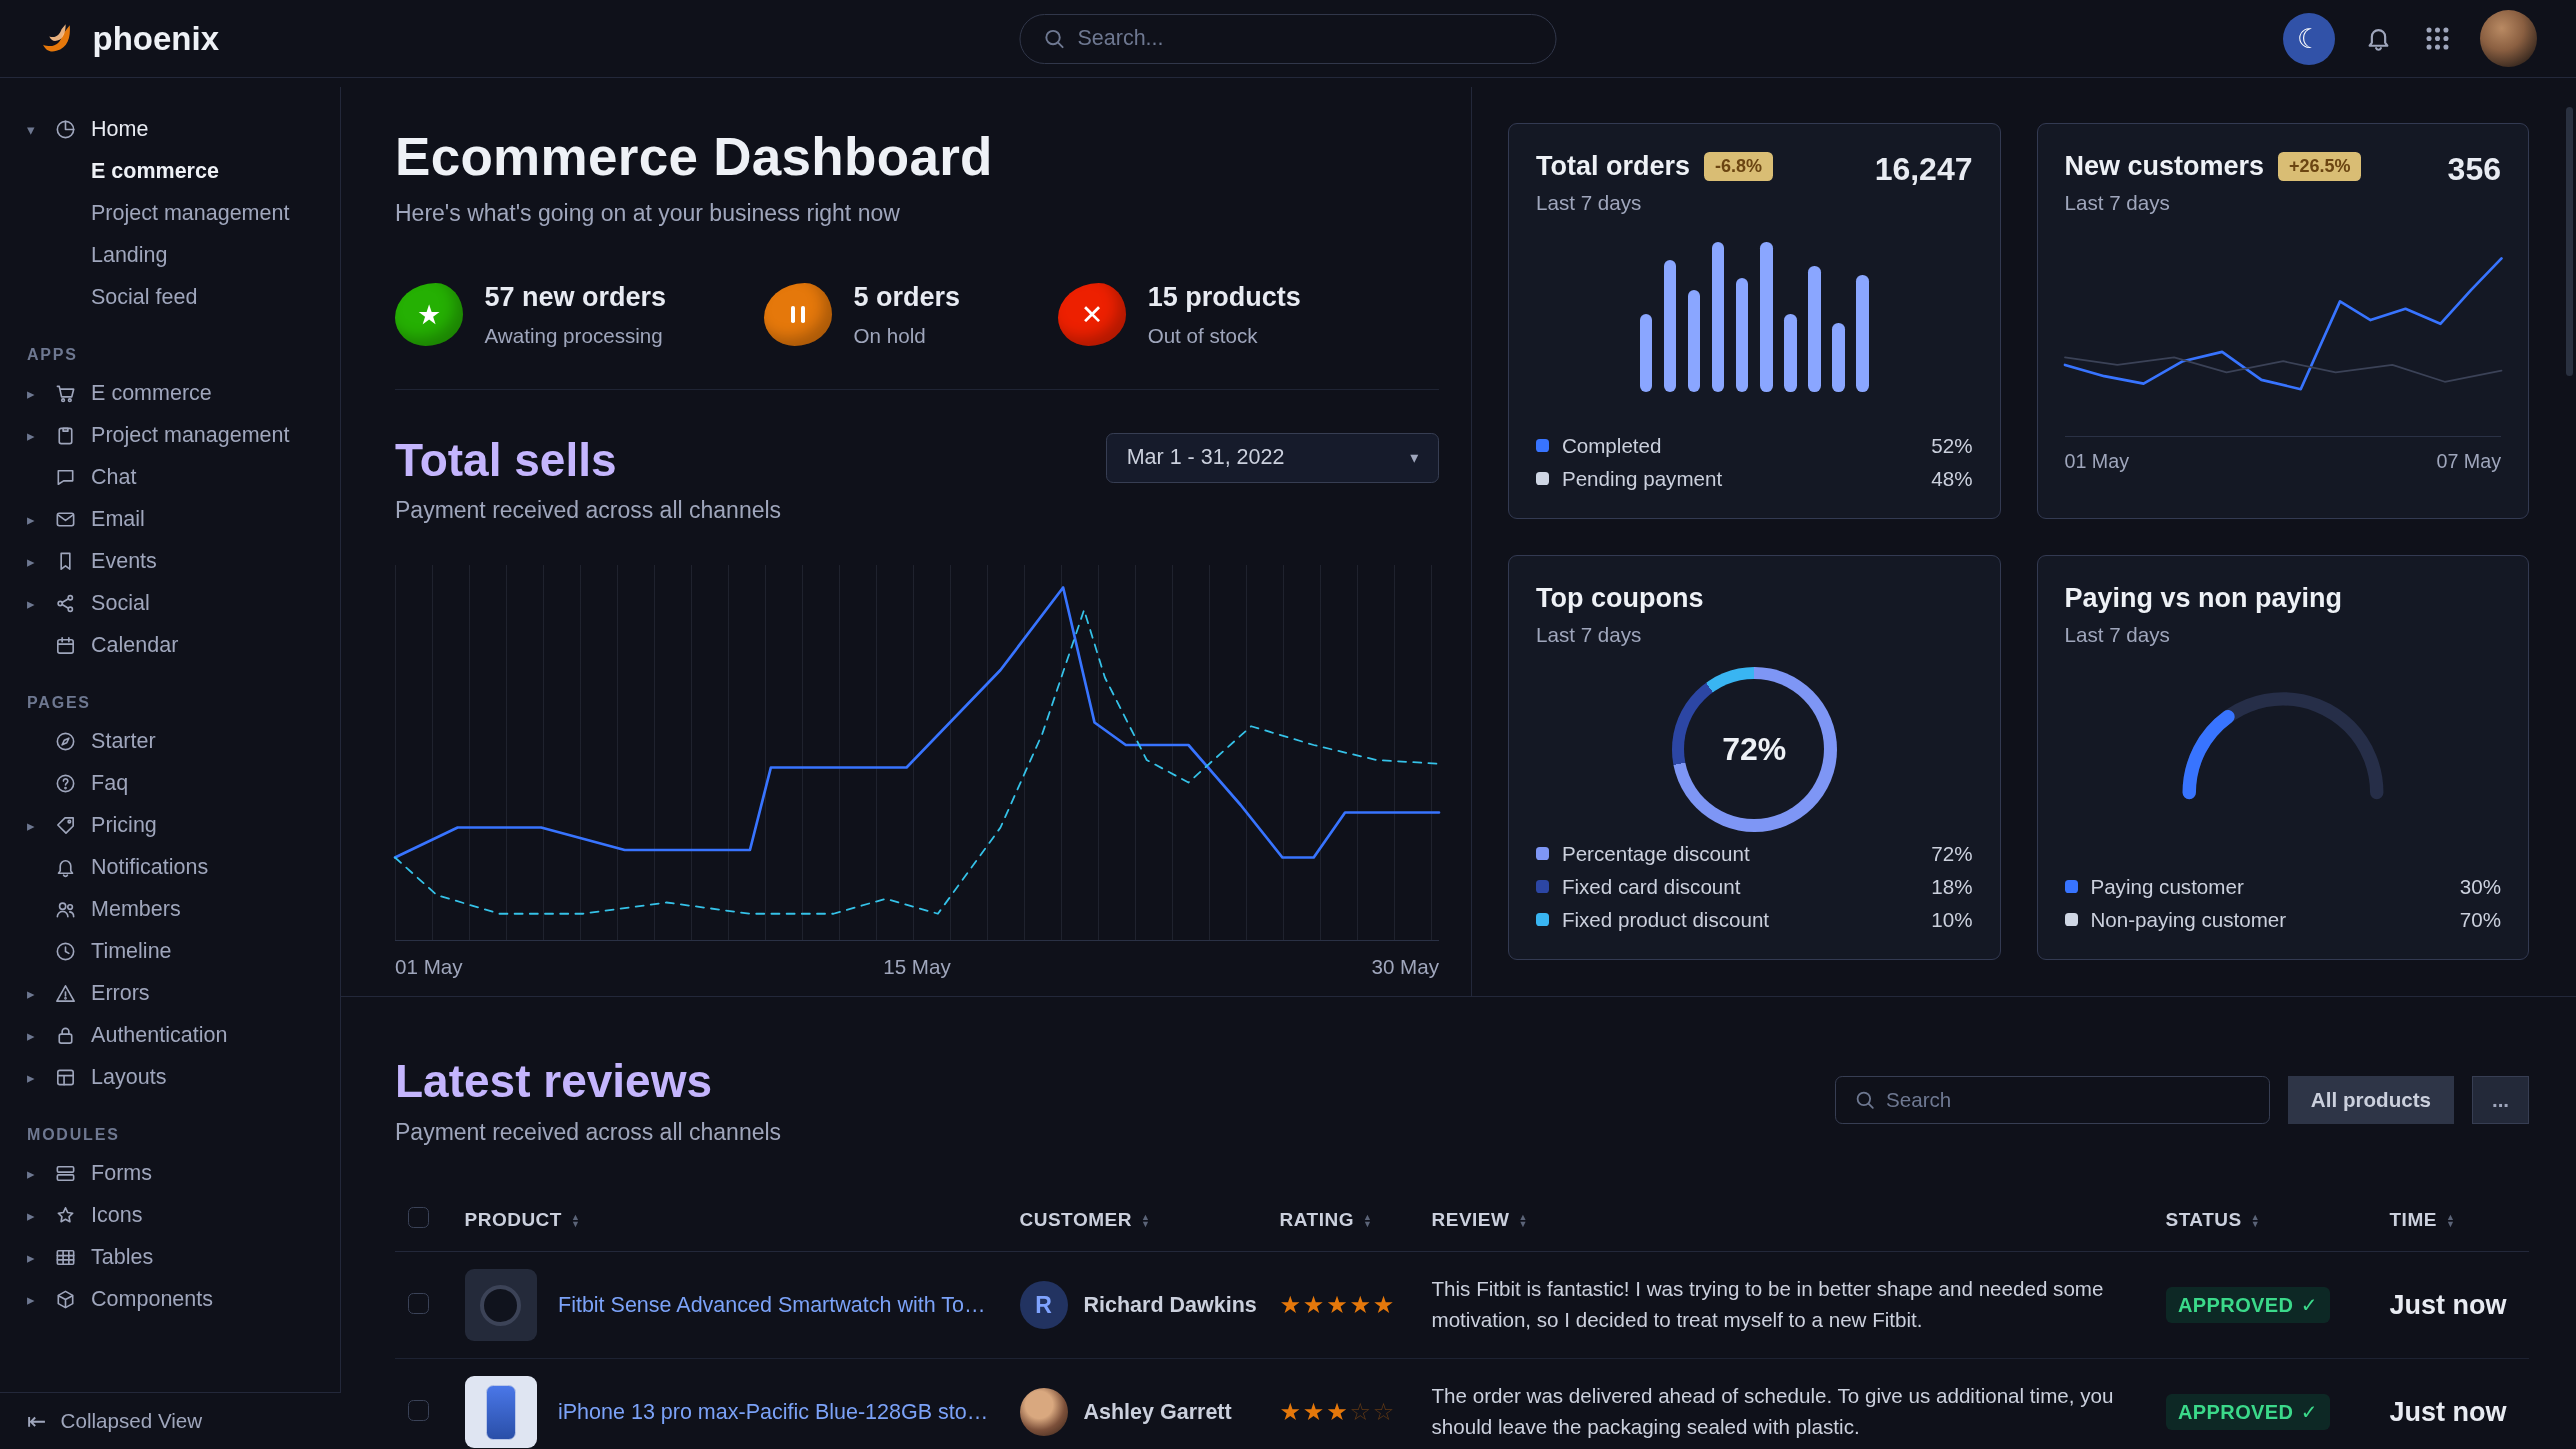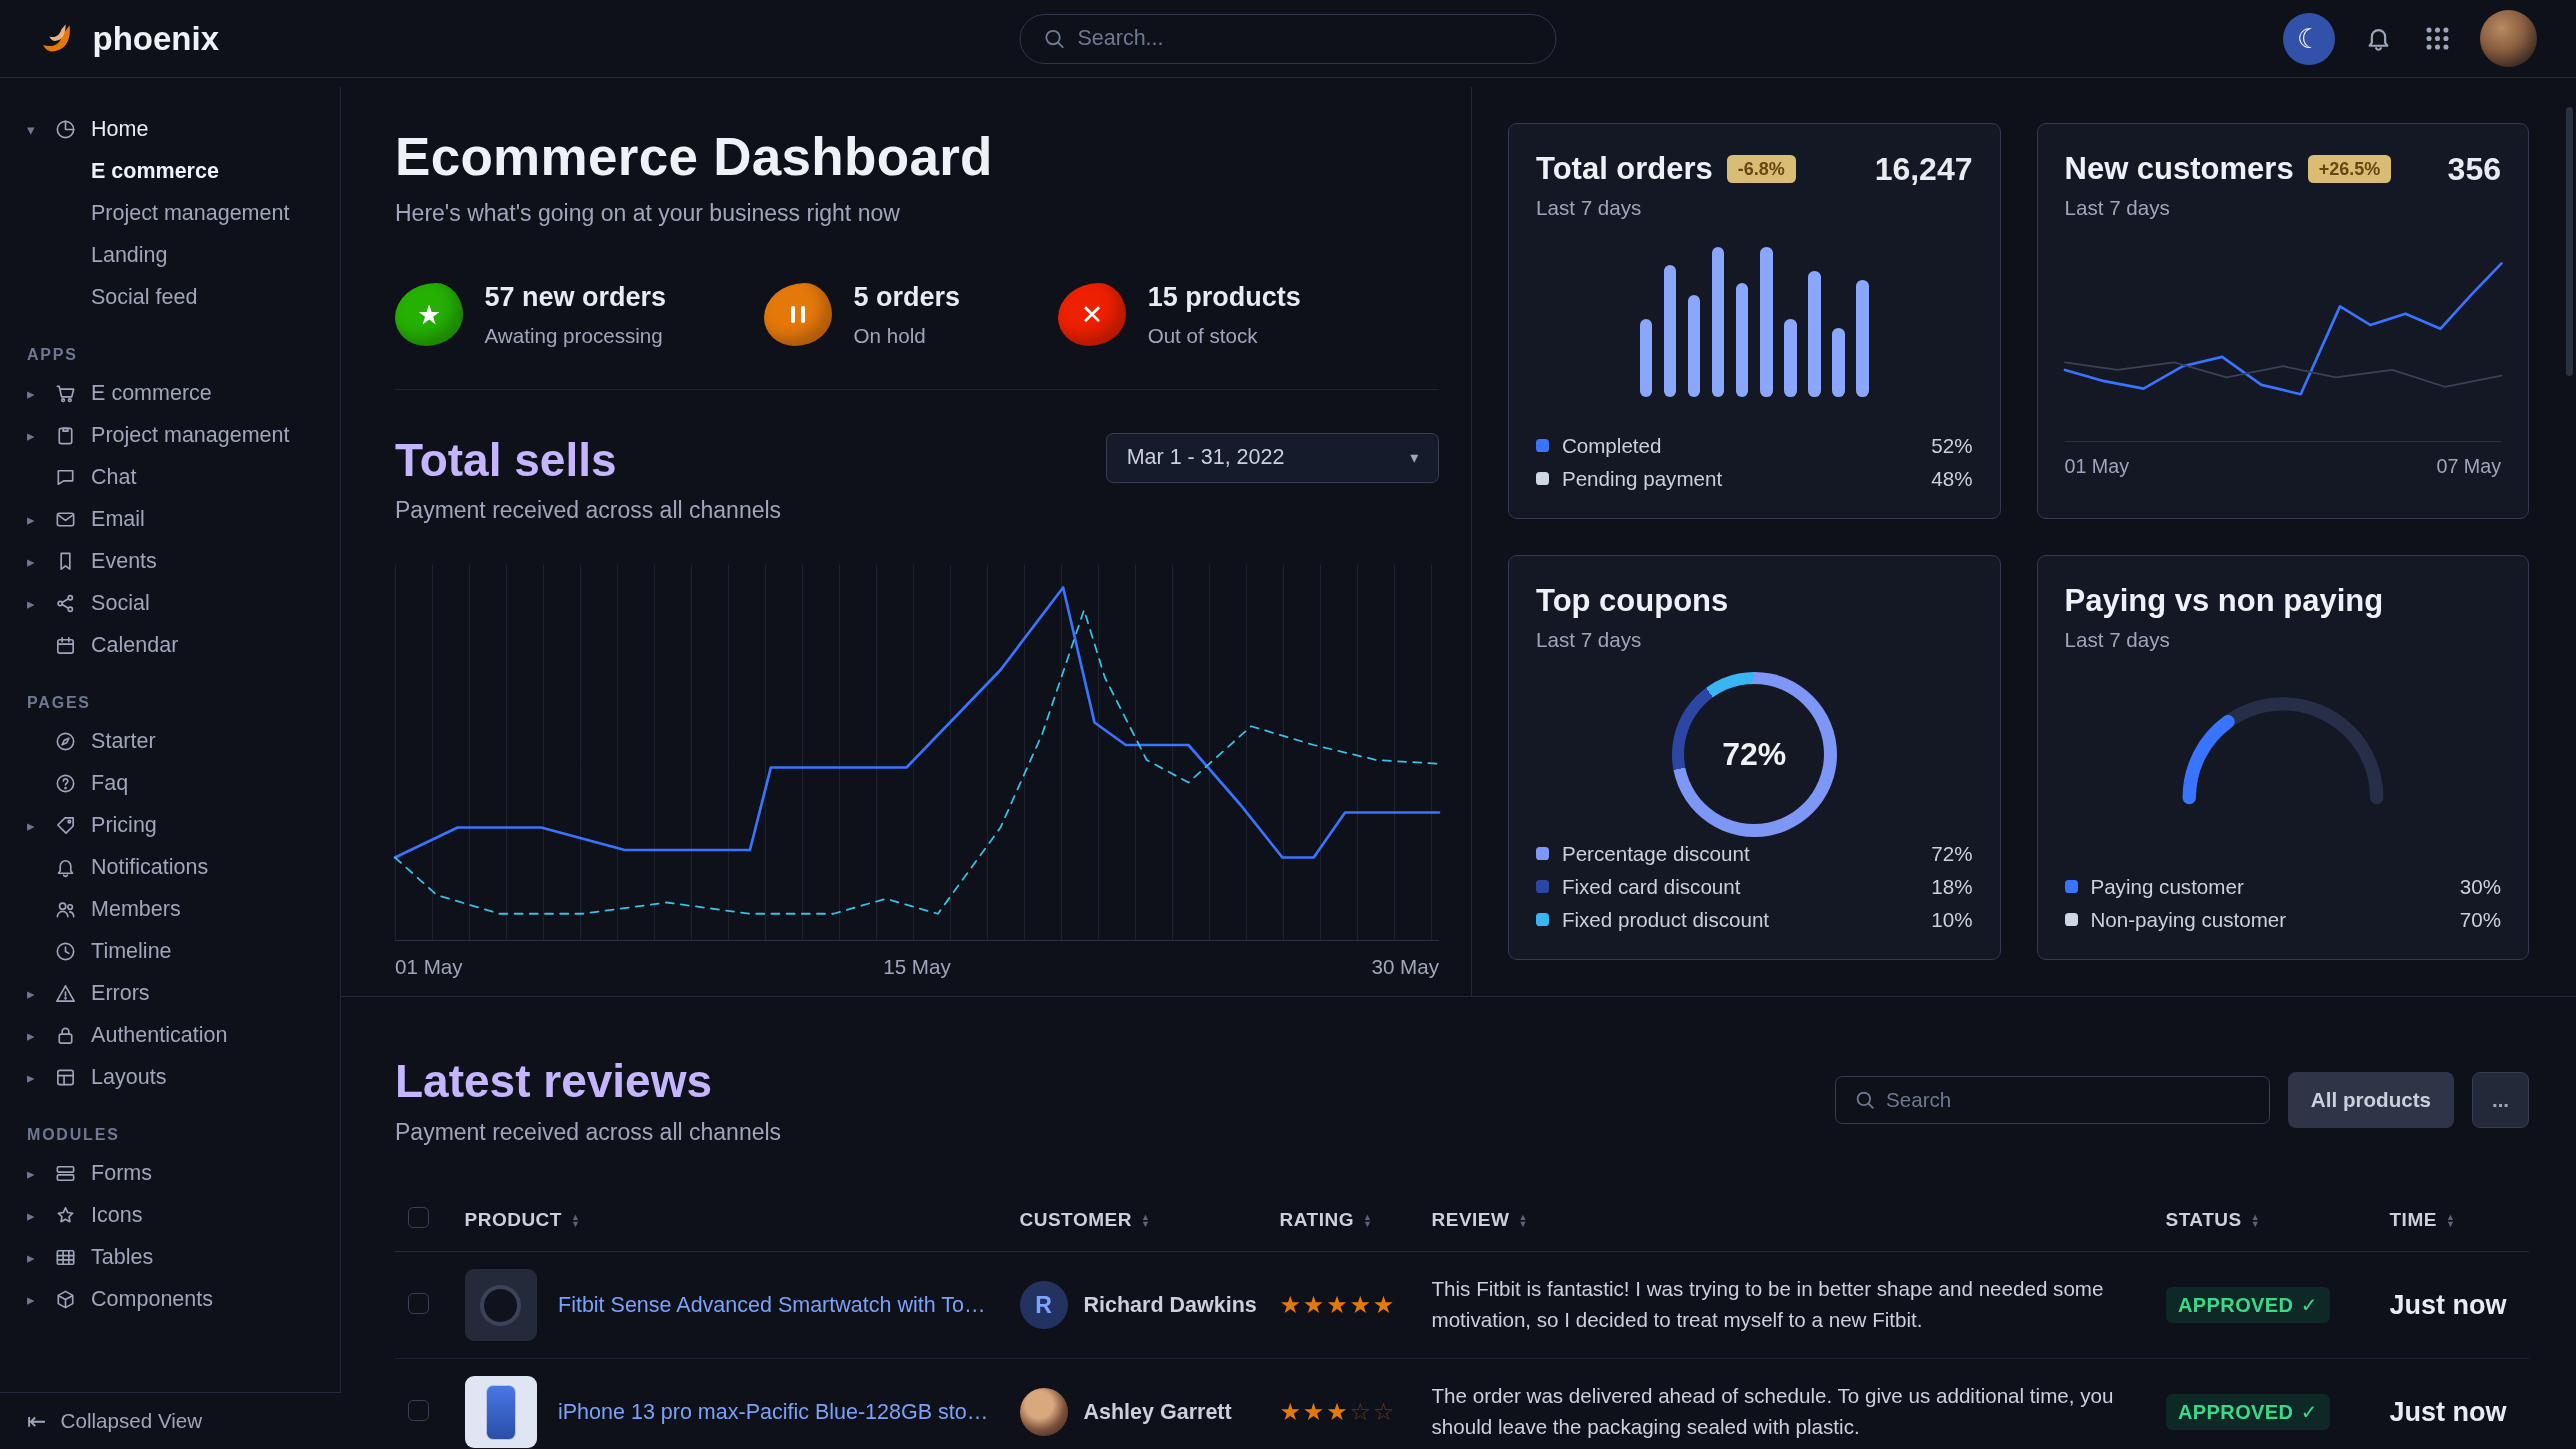--- a/index.html
+++ b/index.html
@@ -76,21 +76,21 @@
     background-image:repeating-linear-gradient(90deg,rgba(148,160,190,.12) 0 0.9px,transparent 0.9px 37px)}
   .main-chart svg,.nc-chart svg{position:absolute;inset:0;width:100%;height:100%;overflow:visible}
   .x-labels{display:flex;justify-content:space-between;font-size:20.6px;color:#9fa6bc;margin-top:14.3px}
 
   .right-col{flex:1;padding:36px 47px 0 36px;display:grid;grid-template-columns:1fr 1fr;
     grid-template-rows:396px 405px;gap:36px}
   .card{background:#141824;border:0.9px solid #333a52;border-radius:9px;padding:27px 27px 23px;
     display:flex;flex-direction:column}
   .card-head{display:flex;align-items:flex-start;justify-content:space-between}
   .card-title-row{display:flex;align-items:center;gap:14.3px}
-  .card-title{font-size:31px;font-weight:700;color:#eef1f6}
+  .card-title{font-size:27px;font-weight:700;color:#eef1f6}
   .badge{font-size:18px;font-weight:700;padding:3.6px 10.7px;border-radius:5.4px;background:#d9bd74;color:#6b4512}
   .card-period{font-size:20.6px;color:#9fa6bc;margin-top:9px}
   .card-value{font-size:32px;font-weight:700;color:#e8ebf2}
 
   .bars{display:flex;align-items:flex-end;gap:11.6px;height:150px;margin:27px auto 0}
   .bar{width:12.5px;border-radius:6.3px;background:#8aa6ff}
 
   .legend{margin-top:auto}
   .lg-row{display:flex;align-items:center;height:33px;font-size:20.6px;color:#cbd0dd}
   .lg-sq{width:13.4px;height:13.4px;border-radius:3.6px;margin-right:12.5px;flex:none}
@@ -106,21 +106,21 @@
 
   
   .reviews{border-top:0.9px solid #23283a;padding:57px 47px 0 54px;height:453px;overflow:hidden}
   .rev-head{display:flex;justify-content:space-between;align-items:center}
   .rev-controls{display:flex;gap:18px;align-items:center}
   .rev-search{display:flex;align-items:center;gap:10.7px;width:435px;height:48px;border:0.9px solid #373e53;
     border-radius:7.2px;padding:0 18px;color:#6e7891;background:transparent}
   .rev-search svg{width:21.5px;height:21.5px;flex:none}
   .rev-search input{background:transparent;border:0;outline:0;color:#cbd0dd;font-size:20.6px;width:100%}
   .rev-search input::placeholder{color:#6e7891}
-  .btn{height:56px;padding:0 23px;border-radius:8px;background:#2e3547;color:#cbd0dd;font-size:20.6px;
+  .btn{height:48px;padding:0 23px;border-radius:0;background:#2e3547;color:#cbd0dd;font-size:20.6px;
     font-weight:600;border:0}
   .btn-more{width:57px;padding:0;background:#232939;border:0.9px solid #373e53;color:#9fa6bc;font-weight:700}
 
   .rev-table{width:100%;margin-top:43px;border-collapse:collapse;table-layout:fixed}
   .rev-table th{text-align:left;font-size:19px;letter-spacing:0.5px;color:#cbd0dd;font-weight:700;
     padding:18px 12.5px;border-bottom:0.9px solid #23283a;white-space:nowrap;cursor:pointer}
   .th-product{padding-left:106px}
   .sort{display:inline-flex;flex-direction:column;margin-left:9px;vertical-align:middle;
     font-size:9px;line-height:.8;color:#5b6478}
   .rev-table td{padding:17px 12.5px;border-bottom:0.9px solid #1d2232;vertical-align:middle}

